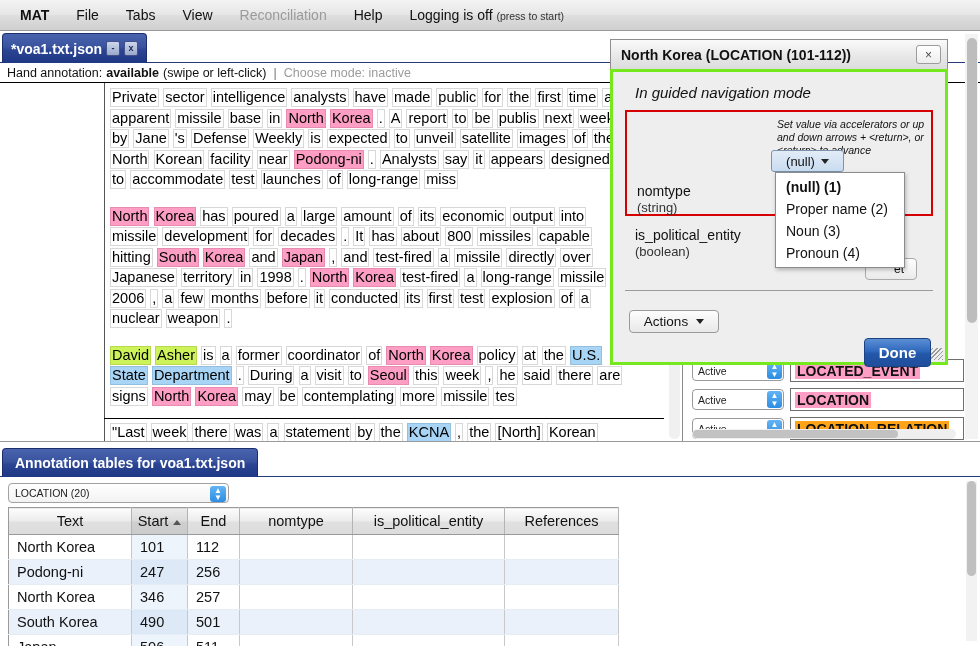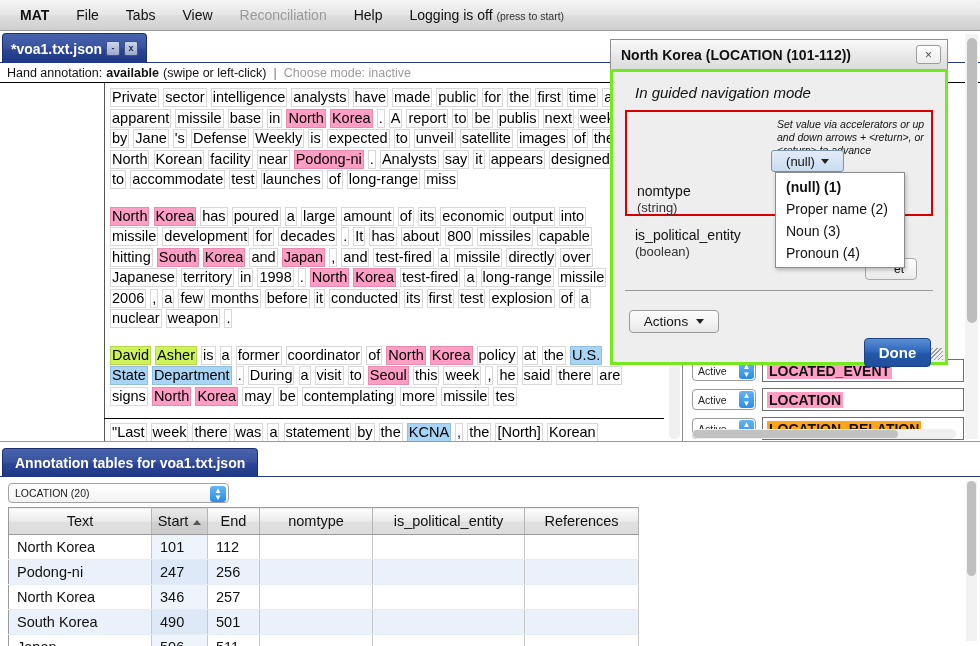--- a/index.html
+++ b/index.html
@@ -90,21 +90,21 @@
   
   .tagpanel {
     position:absolute; left:684px; top:83px; width:281px; height:358px;
     background:#ffffff; overflow:hidden;
   }
   .tagrow {
     position:absolute; left:8px; width:272px; height:25px;
     display:flex; align-items:center; gap:6px;
   }
   .tag-select {
-    width:64px; height:21px; border:1px solid #9a9a9a; border-radius:4px;
+    width:92px; height:21px; border:1px solid #9a9a9a; border-radius:4px;
     background:#fff; font-size:10.5px; color:#222;
     display:flex; align-items:center; padding-left:5px; position:relative;
   }
   .tag-select .spin {
     position:absolute; right:1px; top:1px; width:15px; height:17px;
     background:linear-gradient(to bottom,#63b4f4,#2c8de2);
     border-radius:3px; color:#fff; font-size:8px; line-height:8px;
     display:flex; flex-direction:column; align-items:center; justify-content:center;
   }
   .tag-name-box {
@@ -404,21 +404,21 @@
       </div>
     </div>
     <div class="tablewrap">
       <div class="typeselect">
         <span>LOCATION (20)</span>
         <span class="spin">▲<br>▼</span>
       </div>
       <table class="anntable">
         <thead>
             <tr id="thead-row">
-              <th style="width: 143px;"><span>Text</span></th>
+              <th style="width: 123px;"><span>Text</span></th>
               <th class="sorted" style="width: 56px;"><span>Start</span><span class="arrow"></span></th>
               <th style="width: 52px;"><span>End</span></th>
               <th style="width: 113px;"><span>nomtype</span></th>
               <th style="width: 152px;"><span>is_political_entity</span></th>
               <th style="width: 114px;"><span>References</span></th>
             </tr>
           </thead>
         <tbody id="tbody">
             <tr class="odd">
               <td>North Korea</td>

